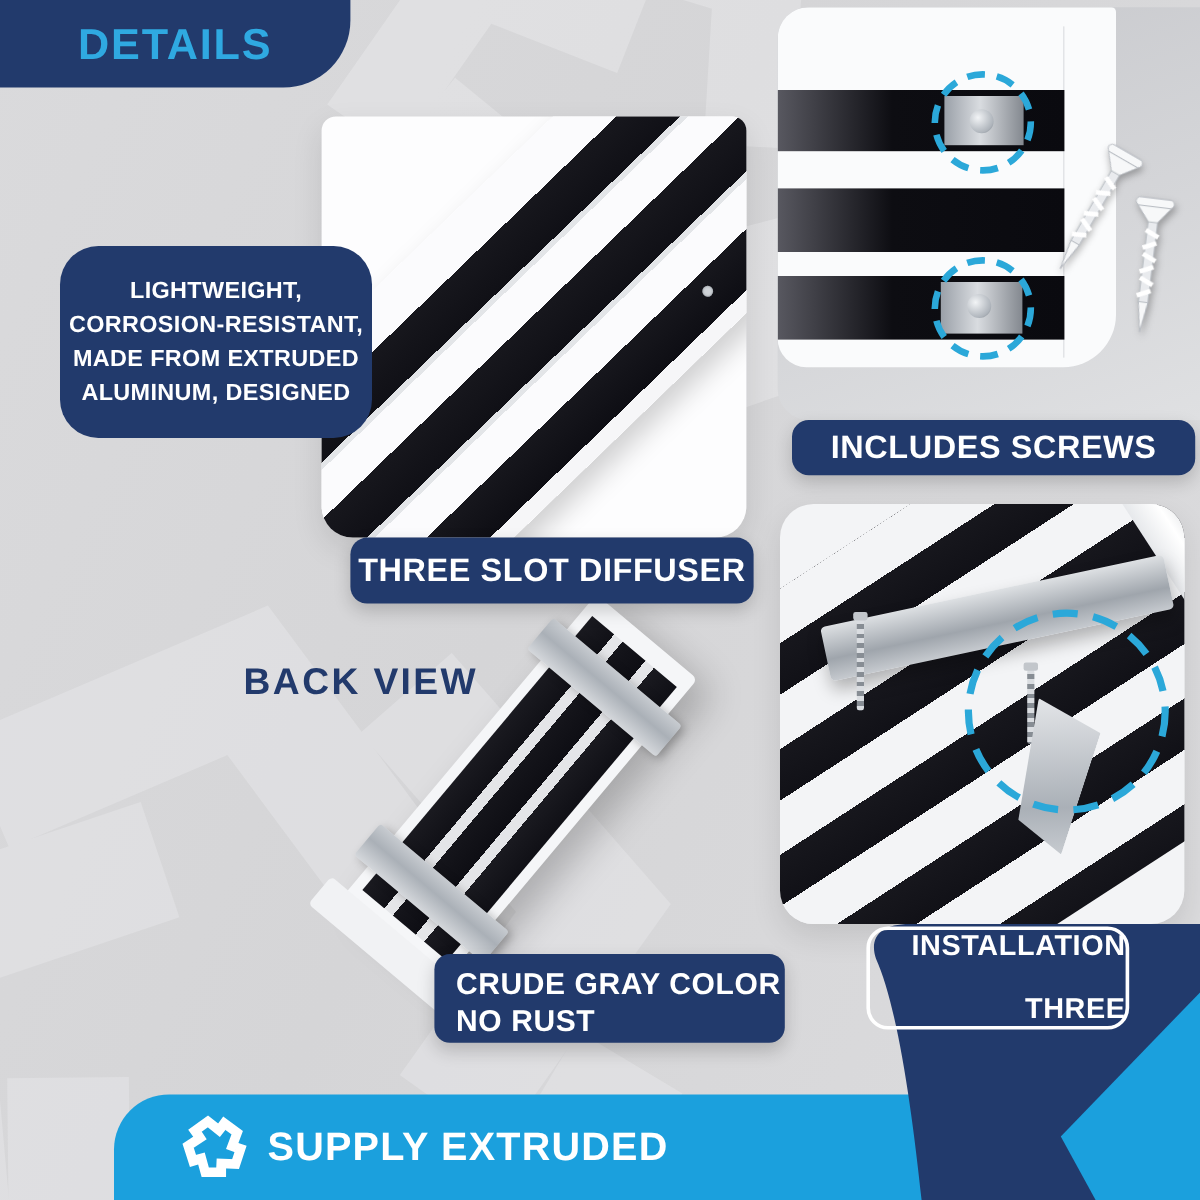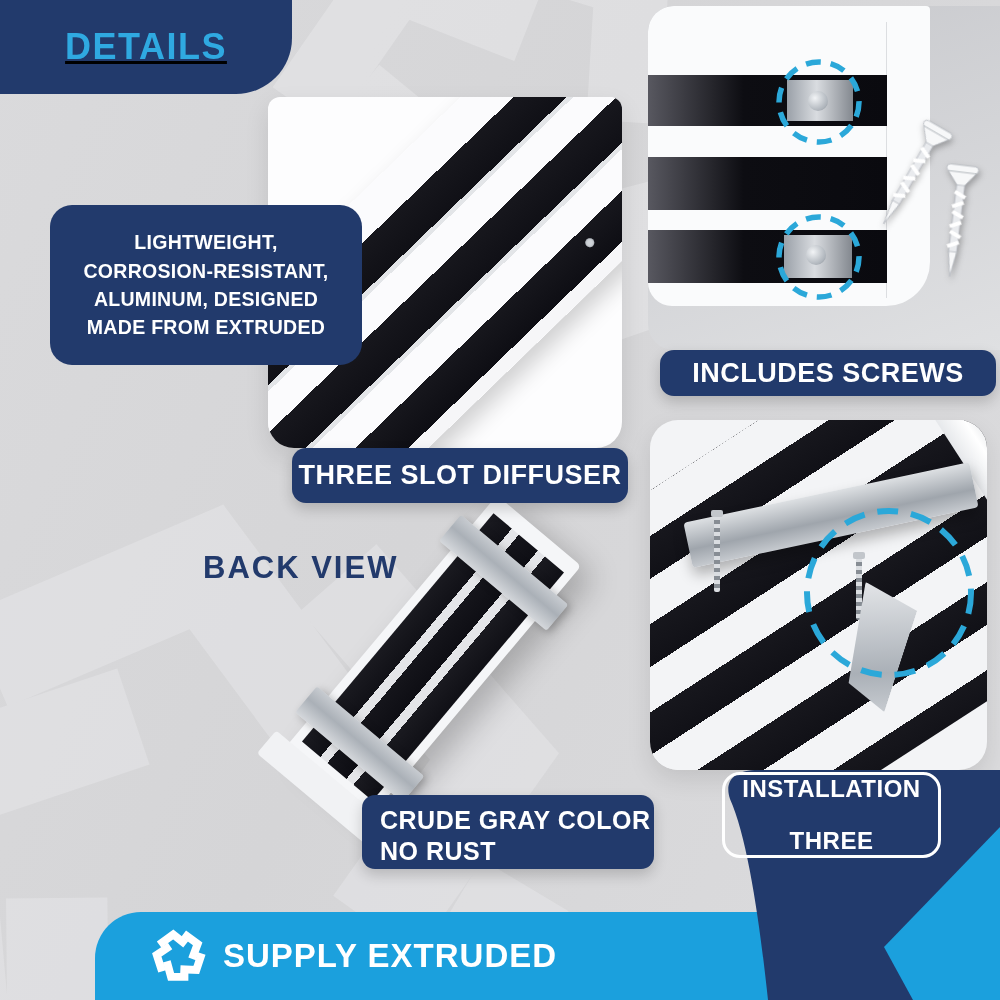--- a/index.html
+++ b/index.html
@@ -6,27 +6,27 @@
   #page{
     position:relative;width:1000px;height:1000px;overflow:hidden;
     background:linear-gradient(115deg,#dadadc 0%,#d5d5d7 45%,#dcdcde 100%);
     font-family:"Liberation Sans", sans-serif;
   }
   .abs{position:absolute;}
   
   .watermark{opacity:.5;}
   
   .details-header{
-    left:0;top:0;width:292px;height:94px;background:#223A6C;
-    border-radius:0 0 56px 0;display:flex;align-items:center;justify-content:center;z-index:6;text-decoration:underline;
+    left:0;top:0;width:292px;height:73px;background:#223A6C;
+    border-radius:0 0 56px 0;display:flex;align-items:center;justify-content:center;z-index:6;
   }
   .details-header span{color:#2FA9E1;font-size:36px;font-weight:800;letter-spacing:1.5px;}
   
   .feature-box{
-    left:50px;top:205px;width:312px;height:160px;background:#223A6C;border-radius:22px;
+    left:50px;top:205px;width:260px;height:160px;background:#223A6C;border-radius:32px;
     display:flex;flex-direction:column;align-items:center;justify-content:center;z-index:7;
   }
   .feature-box div{color:#fff;font-size:19.5px;font-weight:700;line-height:1.45;letter-spacing:.3px;white-space:nowrap;}
   
   .caption{
     background:#223A6C;border-radius:14px;color:#fff;font-weight:700;
     display:flex;align-items:center;justify-content:center;z-index:6;
     box-shadow:0 6px 14px rgba(0,0,0,.18);
   }
   
@@ -110,21 +110,21 @@
   .clamp-L{
     position:absolute;left:196px;top:168px;width:58px;height:118px;transform:rotate(18deg);z-index:4;
     background:linear-gradient(160deg,#e3e5e8 0%,#aab0b7 70%,#c7cbd0 100%);
     clip-path:polygon(0 0,100% 10%,100% 100%,26% 86%);
     box-shadow:0 10px 16px rgba(0,0,0,.3);
   }
   
   .corner-svg{left:630px;top:755px;z-index:8;}
   .clamps-caption{
     left:722px;top:772px;width:213px;height:80px;border:3px solid #fff;border-radius:18px;
-    display:flex;flex-direction:column;align-items:center;justify-content:center;z-index:10;gap:20px;
+    display:flex;flex-direction:column;align-items:flex-end;justify-content:center;z-index:10;gap:20px;
   }
   .clamps-caption div{color:#fff;font-size:24px;font-weight:700;line-height:1.32;letter-spacing:.5px;}
   
   .bottom-bar{
     left:95px;top:912px;width:905px;height:88px;background:#1BA0DD;
     border-radius:46px 0 0 0;z-index:5;display:flex;align-items:center;
   }
   .brand-text{color:#fff;font-size:33px;font-weight:800;letter-spacing:1px;margin-left:16px;white-space:nowrap;}
   .logo-icon{margin-left:56px;}
 </style>
@@ -179,22 +179,22 @@
   <div class="abs front-panel">
     <div class="front-bar">
       <div class="screw-dot" style="left:150px;top:52px;"></div>
       <div class="screw-dot" style="left:430px;top:190px;"></div>
     </div>
   </div>
 
   <div class="abs feature-box">
     <div>LIGHTWEIGHT,</div>
     <div>CORROSION-RESISTANT,</div>
+    <div>MADE FROM EXTRUDED</div>
     <div>ALUMINUM, DESIGNED</div>
-    <div>MADE FROM EXTRUDED</div>
   </div>
 
   <div class="abs caption" style="left:292px;top:448px;width:336px;height:55px;font-size:27px;letter-spacing:.5px;">
     <span>THREE SLOT DIFFUSER</span>
   </div>
 
   <div class="abs screws-panel">
     <div class="screws-face"></div>
     <div class="face-seam"></div>
     <div class="slat-band" style="top:69px;height:51px;">

